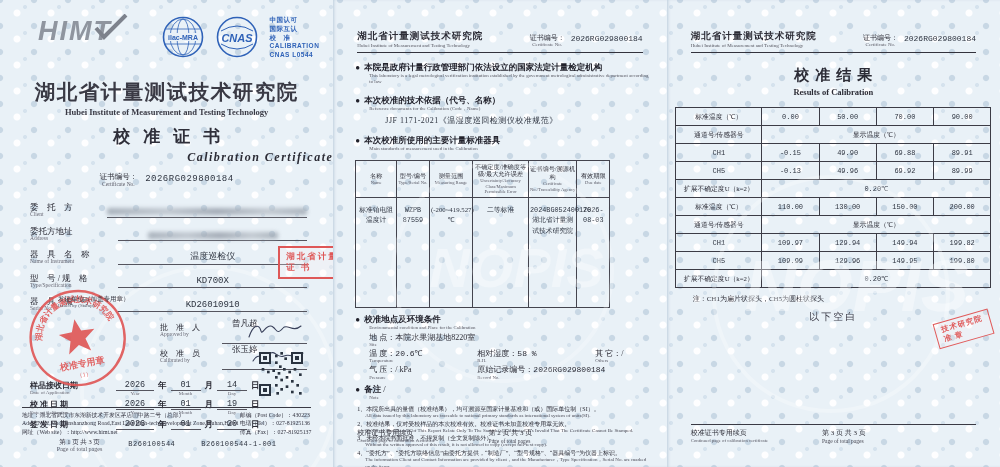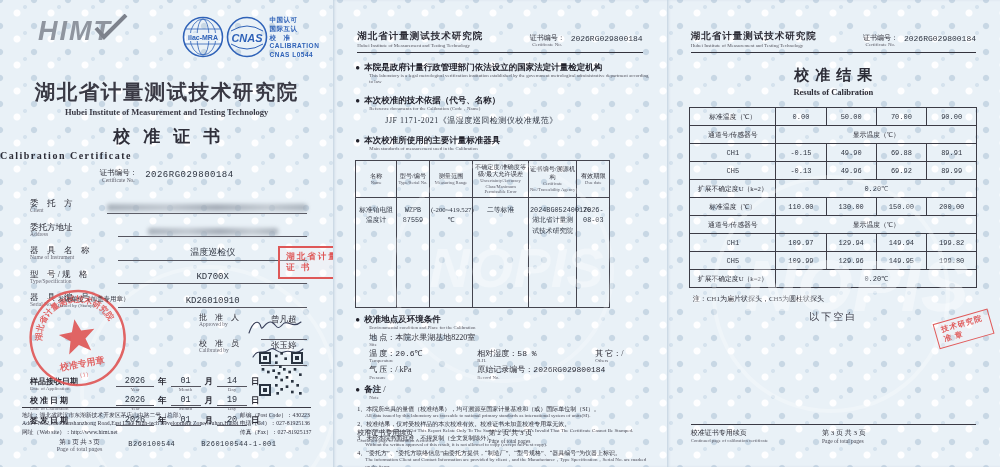--- a/index.html
+++ b/index.html
@@ -18,41 +18,41 @@
   .page+.page{box-shadow:inset 2px 0 3px -1px rgba(110,140,170,.35);}
   .mono{font-family:"Liberation Mono",monospace;}
   .tiny{font-size:6px;color:#5a5a66;}
   .watermark{position:absolute;border-radius:50%;border:4px solid rgba(255,255,255,.55);pointer-events:none;}
   .wm-text{position:absolute;color:rgba(255,255,255,.66);font-style:italic;font-weight:bold;font-family:"Liberation Sans",sans-serif;pointer-events:none;white-space:nowrap;}
 
   
   .p1-toprow{display:flex;justify-content:space-between;align-items:flex-start;padding:18px 14px 0 38px;height:52px;}
   .himt{position:relative;font-family:"Liberation Sans",sans-serif;font-weight:900;font-style:italic;font-size:27px;letter-spacing:2px;color:#8f959f;line-height:1;}
   .himt svg{position:absolute;left:56px;top:-4px;}
-  .sealwrap{display:flex;align-items:flex-start;gap:2px;margin-top:-2px;}
+  .sealwrap{display:flex;align-items:flex-start;gap:12px;margin-top:-2px;}
   .cnas-cap{font-family:"Liberation Sans",sans-serif;color:#2f62b8;font-weight:bold;font-size:6.5px;line-height:1.35;letter-spacing:.5px;}
   .inst-cn{ text-align:center;font-size:20.5px;font-weight:bold;letter-spacing:1.5px;color:#3a3a45;margin-top:8px;}
   .inst-en{text-align:center;font-size:8.5px;font-weight:bold;color:#3a3a45;margin-top:1px;}
   .cert-title{text-align:center;font-size:17px;font-weight:bold;letter-spacing:13px;color:#2f2f3a;margin-top:8px;text-indent:13px;}
-  .cert-title-en{text-align:left;font-size:10px;font-weight:bold;letter-spacing:1.5px;margin-top:2px;}
+  .cert-title-en{text-align:right;font-size:12px;font-weight:bold;letter-spacing:1.5px;margin-top:2px;font-style:italic;}
   .certno-row{display:flex;justify-content:center;gap:8px;margin-top:8px;align-items:flex-start;}
   .certno-lbl{font-size:7.5px;line-height:1.1;text-align:center;}
   .certno-lbl .tiny{font-size:5.5px;}
   .certno-val{font-size:9px;padding-top:1px;letter-spacing:.5px;color:#2e3440;}
 
   .fields{margin:7px 26px 0 30px;}
   .frow{display:flex;align-items:flex-end;height:23.5px;}
   .flabel{width:88px;line-height:1.05;}
   .flabel .cn{font-size:8.5px;color:#2c2c36;}
   .flabel .en{font-size:5.5px;color:#6a6a76;}
   .fline{flex:1;border-bottom:1px solid #55555f;text-align:center;font-size:9px;padding-bottom:1px;position:relative;color:#2e3440;}
   .blurbar{display:inline-block;height:7px;border-radius:2px;background:linear-gradient(90deg,#98a1ac,#b7bec7 30%,#929aa6 55%,#b9c0c8 80%,#9aa3ae);filter:blur(2px);opacity:.8;vertical-align:middle;}
 
   .signblock{position:relative;margin:6px 26px 0 160px;}
-  .srow{display:flex;align-items:flex-start;height:26px;position:relative;margin-left:39px;}
+  .srow{display:flex;align-items:center;height:26px;position:relative;}
   .slabel{width:62px;line-height:1.05;}
   .slabel .cn{font-size:8px;}
   .slabel .en{font-size:5.5px;color:#6a6a76;}
   .sline{flex:1;border-bottom:1px solid #55555f;font-size:8.5px;padding:0 0 13px 10px;position:relative;}
   .sline svg{position:absolute;right:2px;bottom:2px;}
 
   .issuedlabel{position:absolute;left:58px;top:295px;font-size:6.5px;color:#3a3a45;z-index:3;line-height:1.2;}
   .issuedlabel .tiny{font-size:5px;}
   .roundstamp{position:absolute;left:28px;top:288px;transform:rotate(-10deg);opacity:.9;z-index:2;}
   .edgestamp{position:absolute;right:-24px;top:246px;border:2px solid #de5757;color:#de5757;font-size:8.5px;font-weight:bold;line-height:1.35;padding:3px 6px;letter-spacing:2px;background:rgba(255,245,245,.25);z-index:3;}
@@ -103,21 +103,21 @@
   .envline{margin:2px 20px 0 36px;display:flex;font-size:8px;align-items:flex-start;}
   .envpair{line-height:1.1;}
   .envpair .en{font-size:4.8px;color:#5a5a66;}
   .notes{margin:4px 20px 0 24px;}
   .notes .n-cn{font-size:6px;line-height:1.35;color:#2c2c36;}
   .notes .n-en{font-size:5px;line-height:1.3;color:#4a4a56;margin-left:8px;}
 
   
   .p3-title{text-align:center;font-size:15px;font-weight:bold;letter-spacing:6px;margin-top:13px;text-indent:6px;}
   .p3-title-en{text-align:center;font-size:8.5px;font-weight:bold;margin-top:2px;}
-  .restable{border-collapse:collapse;margin:10px auto 0 auto;width:288px;table-layout:fixed;}
+  .restable{border-collapse:collapse;margin:10px auto 0 auto;width:316px;table-layout:fixed;}
   .restable td{border:1px solid #3c3c46;font-size:7px;text-align:center;height:15px;padding:1px 0;color:#2e3440;}
   .restable td.lbl{font-size:6.8px;color:#2c2c36;}
   .restable col.c0{width:86px;}
   .p3-note{margin:6px 0 0 26px;font-size:7px;}
   .p3-blank{text-align:center;font-size:10px;letter-spacing:2px;color:#3e3e4a;margin-top:6px;}
   .p3-stamp{position:absolute;right:8px;top:316px;transform:rotate(-16deg);border:1.5px solid #e05a5a;color:#e05a5a;font-size:7.5px;font-weight:bold;line-height:1.3;padding:2px 6px;letter-spacing:1px;background:rgba(255,244,244,.2);}
 </style>
 </head>
 <body>
 

